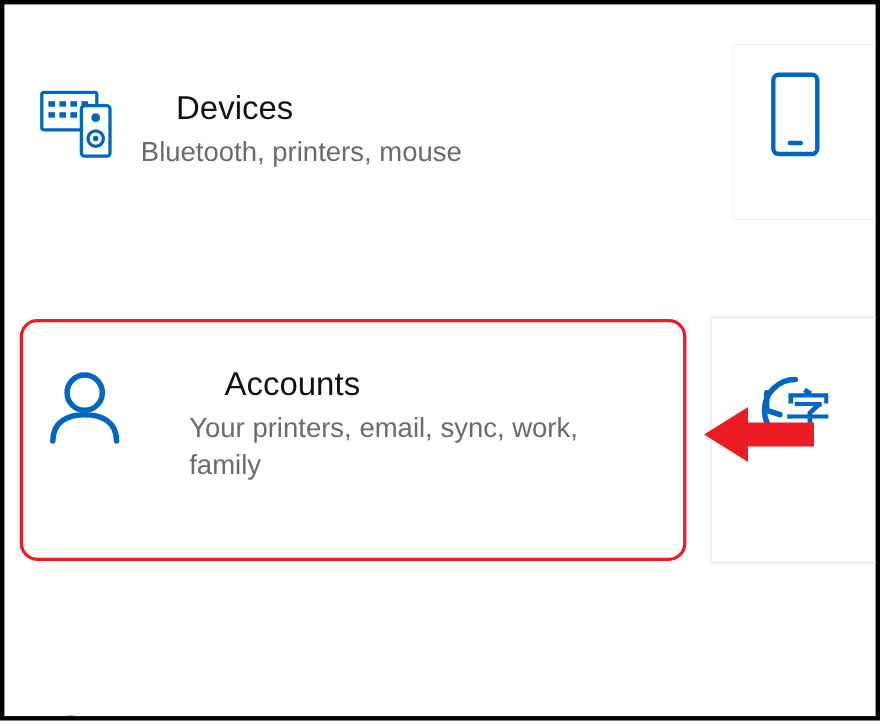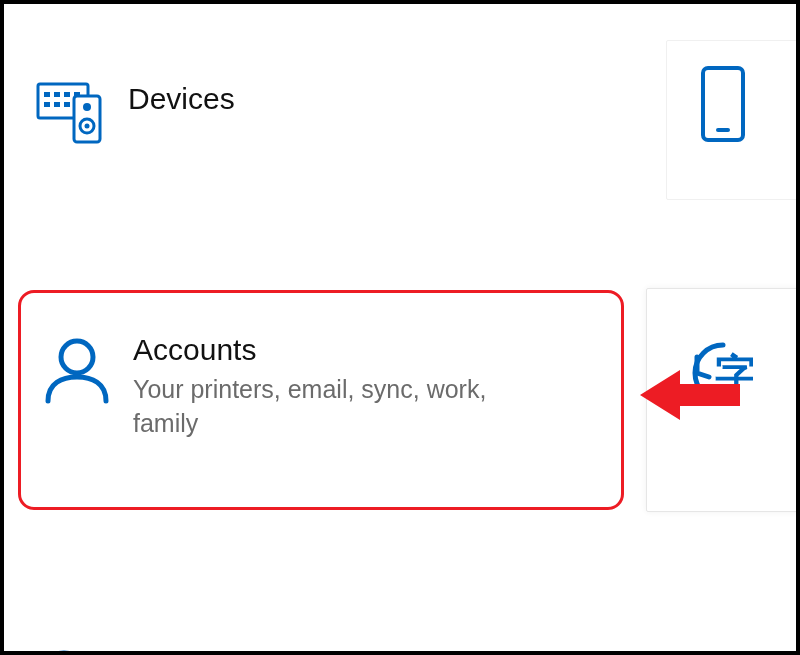--- a/index.html
+++ b/index.html
@@ -25,20 +25,21 @@
       justify-content: center;
       margin-right: 16px;
       color: #0067c0;
     }
     .tile .text-wrap { flex: 1; }
     .tile .title {
       font-size: 30px;
       color: #111;
       font-weight: 400;
       margin-bottom: 6px;
+      margin-left: 32px;
     }
     .tile .subtitle {
       font-size: 25px;
       color: #6b6b6b;
       line-height: 1.35;
       font-weight: 400;
     }
 
     
     .tile-devices {
@@ -60,20 +61,21 @@
     
     .tile-accounts {
       top: 286px;
       left: 14px;
       width: 606px;
       height: 220px;
       border: 3px solid #ed1c24;
       border-radius: 16px;
       align-items: flex-start;
       padding-top: 40px;
+      gap: 39px;
     }
 
     
     .tile-time {
       top: 284px;
       right: -80px;
       width: 230px;
       height: 224px;
       border: 1px solid #e6e6e6;
       border-radius: 2px;
@@ -117,20 +119,21 @@
       <rect x="38" y="20" width="6" height="5" fill="#0067c0"></rect>
 
       <rect x="38" y="14" width="26" height="46" rx="3" fill="#ffffff" stroke="#0067c0" stroke-width="3"></rect>
       <circle cx="51" cy="25" r="4" fill="#0067c0"></circle>
       <circle cx="51" cy="44" r="7" fill="none" stroke="#0067c0" stroke-width="3"></circle>
       <circle cx="51" cy="44" r="2.5" fill="#0067c0"></circle>
     </svg>
   </div>
   <div class="text-wrap">
     <div class="title">Devices</div>
+    <div class="subtitle">Bluetooth, printers, mouse</div>
   </div>
 </div>
 
 <div class="tile tile-phone">
   <div class="icon-wrap" style="margin-right:0;width:100%;">
     <svg width="50" height="78" viewBox="0 0 50 78">
       <rect x="5" y="3" width="40" height="72" rx="5" fill="none" stroke="#0067c0" stroke-width="4"></rect>
       <rect x="18" y="63" width="14" height="4" rx="2" fill="#0067c0"></rect>
     </svg>
   </div>

